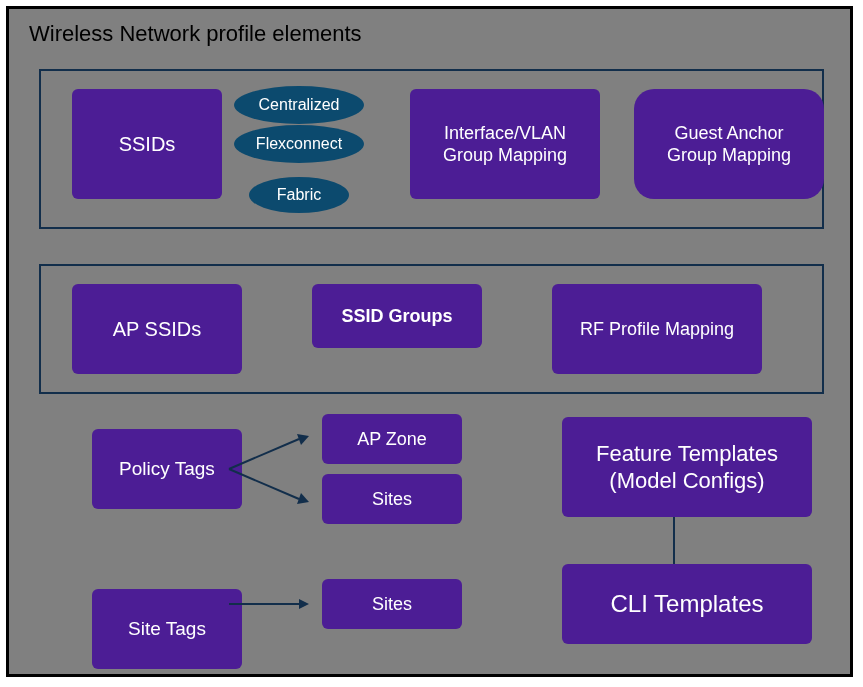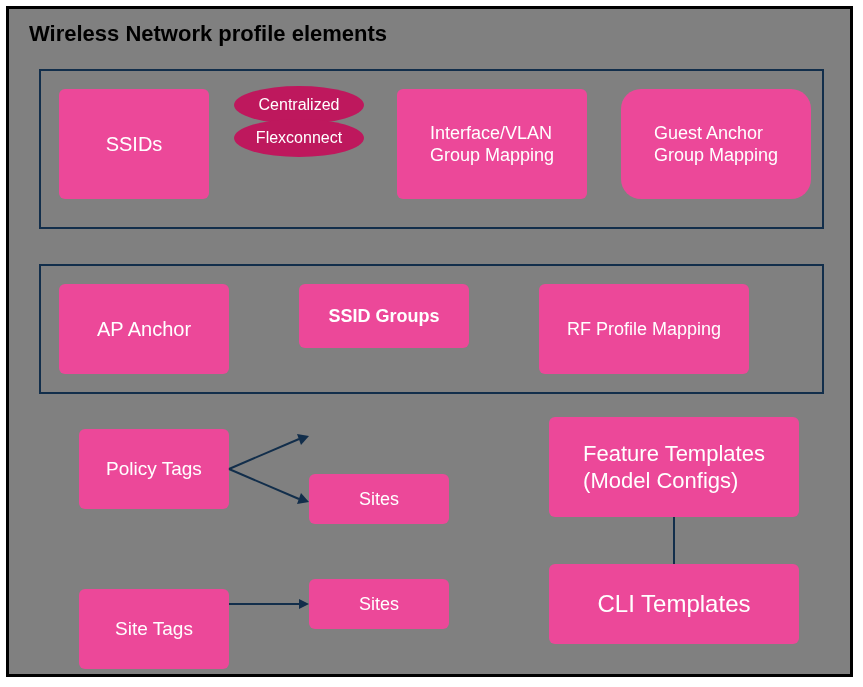--- a/index.html
+++ b/index.html
@@ -18,44 +18,46 @@
     height: 671px;
     border: 3px solid #000;
     background: #808080;
     box-sizing: border-box;
   }
   .title {
     position: absolute;
     left: 20px;
     top: 12px;
     font-size: 22px;
-    font-weight: bold;
+    font-weight: normal;
     color: #000;
   }
   .group-frame {
     position: absolute;
     border: 2px solid #122e4b;
     box-sizing: border-box;
   }
   .box {
     position: absolute;
-    background: #ec4899;
+    background: #4c1d95;
     color: #fff;
     display: flex;
     align-items: center;
     justify-content: center;
+    text-align: center;
     font-size: 18px;
     line-height: 1.25;
     border-radius: 6px;
     box-sizing: border-box;
     padding: 4px;
+    margin-left: 13px;
   }
   .pill {
     position: absolute;
-    background: #be185d;
+    background: #0c4a6e;
     color: #fff;
     display: flex;
     align-items: center;
     justify-content: center;
     font-size: 16px;
     border-radius: 50%;
     box-sizing: border-box;
   }
   svg.connector {
     position: absolute;
@@ -75,35 +77,37 @@
 
 <div class="outer">
 
   <div class="title">Wireless Network profile elements</div>
 
   <div class="group-frame" style="left:30px; top:60px; width:785px; height:160px;"></div>
 
   <div class="box" style="left:50px; top:80px; width:150px; height:110px; font-size:20px;">SSIDs</div>
 
   <div class="pill" style="left:225px; top:77px; width:130px; height:38px;">Centralized</div>
-  <div class="pill" style="left:225px; top:110px; width:130px; height:38px;">Flexconnect</div>
+  <div class="pill" style="left:225px; top:116px; width:130px; height:38px;">Flexconnect</div>
+  <div class="pill" style="left:240px; top:168px; width:100px; height:36px;">Fabric</div>
 
   <div class="box" style="left:388px; top:80px; width:190px; height:110px; white-space:pre-line;">Interface/VLAN
 Group Mapping</div>
 
   <div class="box" style="left:612px; top:80px; width:190px; height:110px; white-space:pre-line;border-radius:20px;">Guest Anchor
 Group Mapping</div>
 
   <div class="group-frame" style="left:30px; top:255px; width:785px; height:130px;"></div>
 
-  <div class="box" style="left:50px; top:275px; width:170px; height:90px; font-size:20px;">AP Anchor</div>
+  <div class="box" style="left:50px; top:275px; width:170px; height:90px; font-size:20px;">AP SSIDs</div>
   <div class="box" style="left:290px; top:275px; width:170px; height:64px;font-weight:bold;">SSID Groups</div>
   <div class="box" style="left:530px; top:275px; width:210px; height:90px;">RF Profile Mapping</div>
 
   <div class="box" style="left:70px; top:420px; width:150px; height:80px; font-size:19px;">Policy Tags</div>
+  <div class="box" style="left:300px; top:405px; width:140px; height:50px;">AP Zone</div>
   <div class="box" style="left:300px; top:465px; width:140px; height:50px;">Sites</div>
   <div class="box" style="left:540px; top:408px; width:250px; height:100px; white-space:pre-line; font-size:22px;">Feature Templates
 (Model Configs)</div>
 
   <div class="box" style="left:70px; top:580px; width:150px; height:80px; font-size:19px;">Site Tags</div>
   <div class="box" style="left:300px; top:570px; width:140px; height:50px;">Sites</div>
   <div class="box" style="left:540px; top:555px; width:250px; height:80px; font-size:24px;">CLI Templates</div>
 
   <svg class="connector" style="left:220px; top:405px; width:80px; height:60px;">
     <line x1="0" y1="55" x2="70" y2="25"></line>

